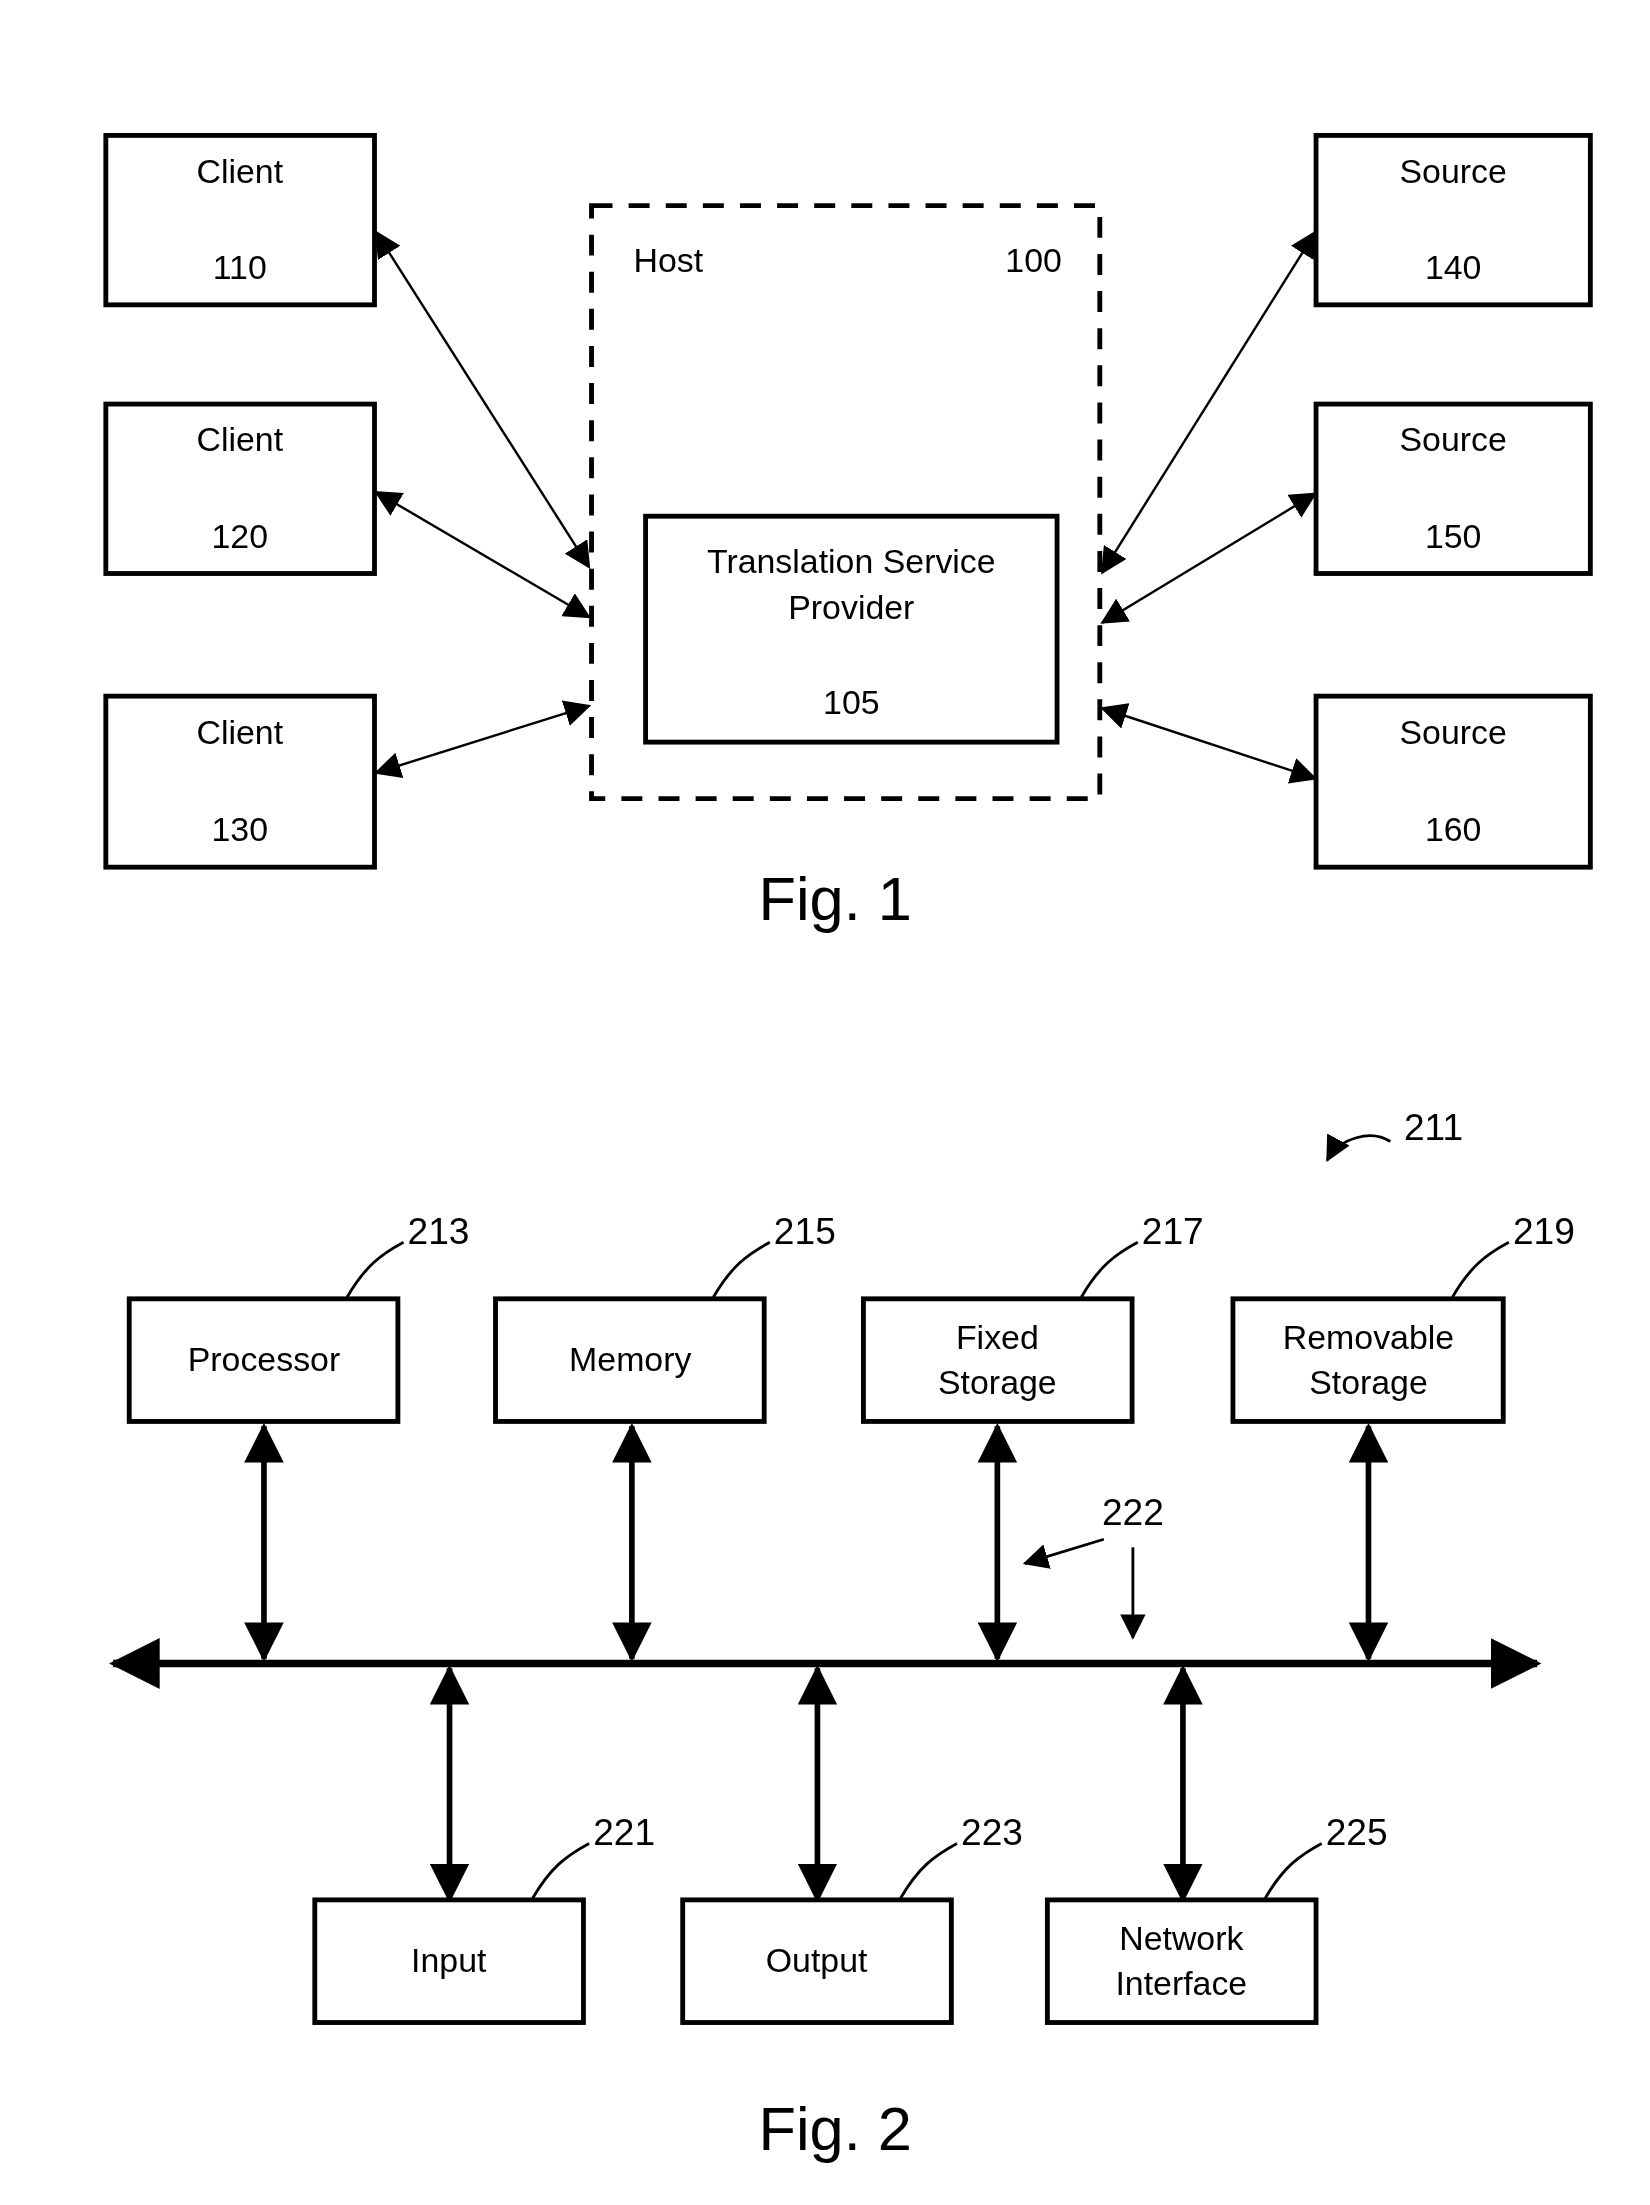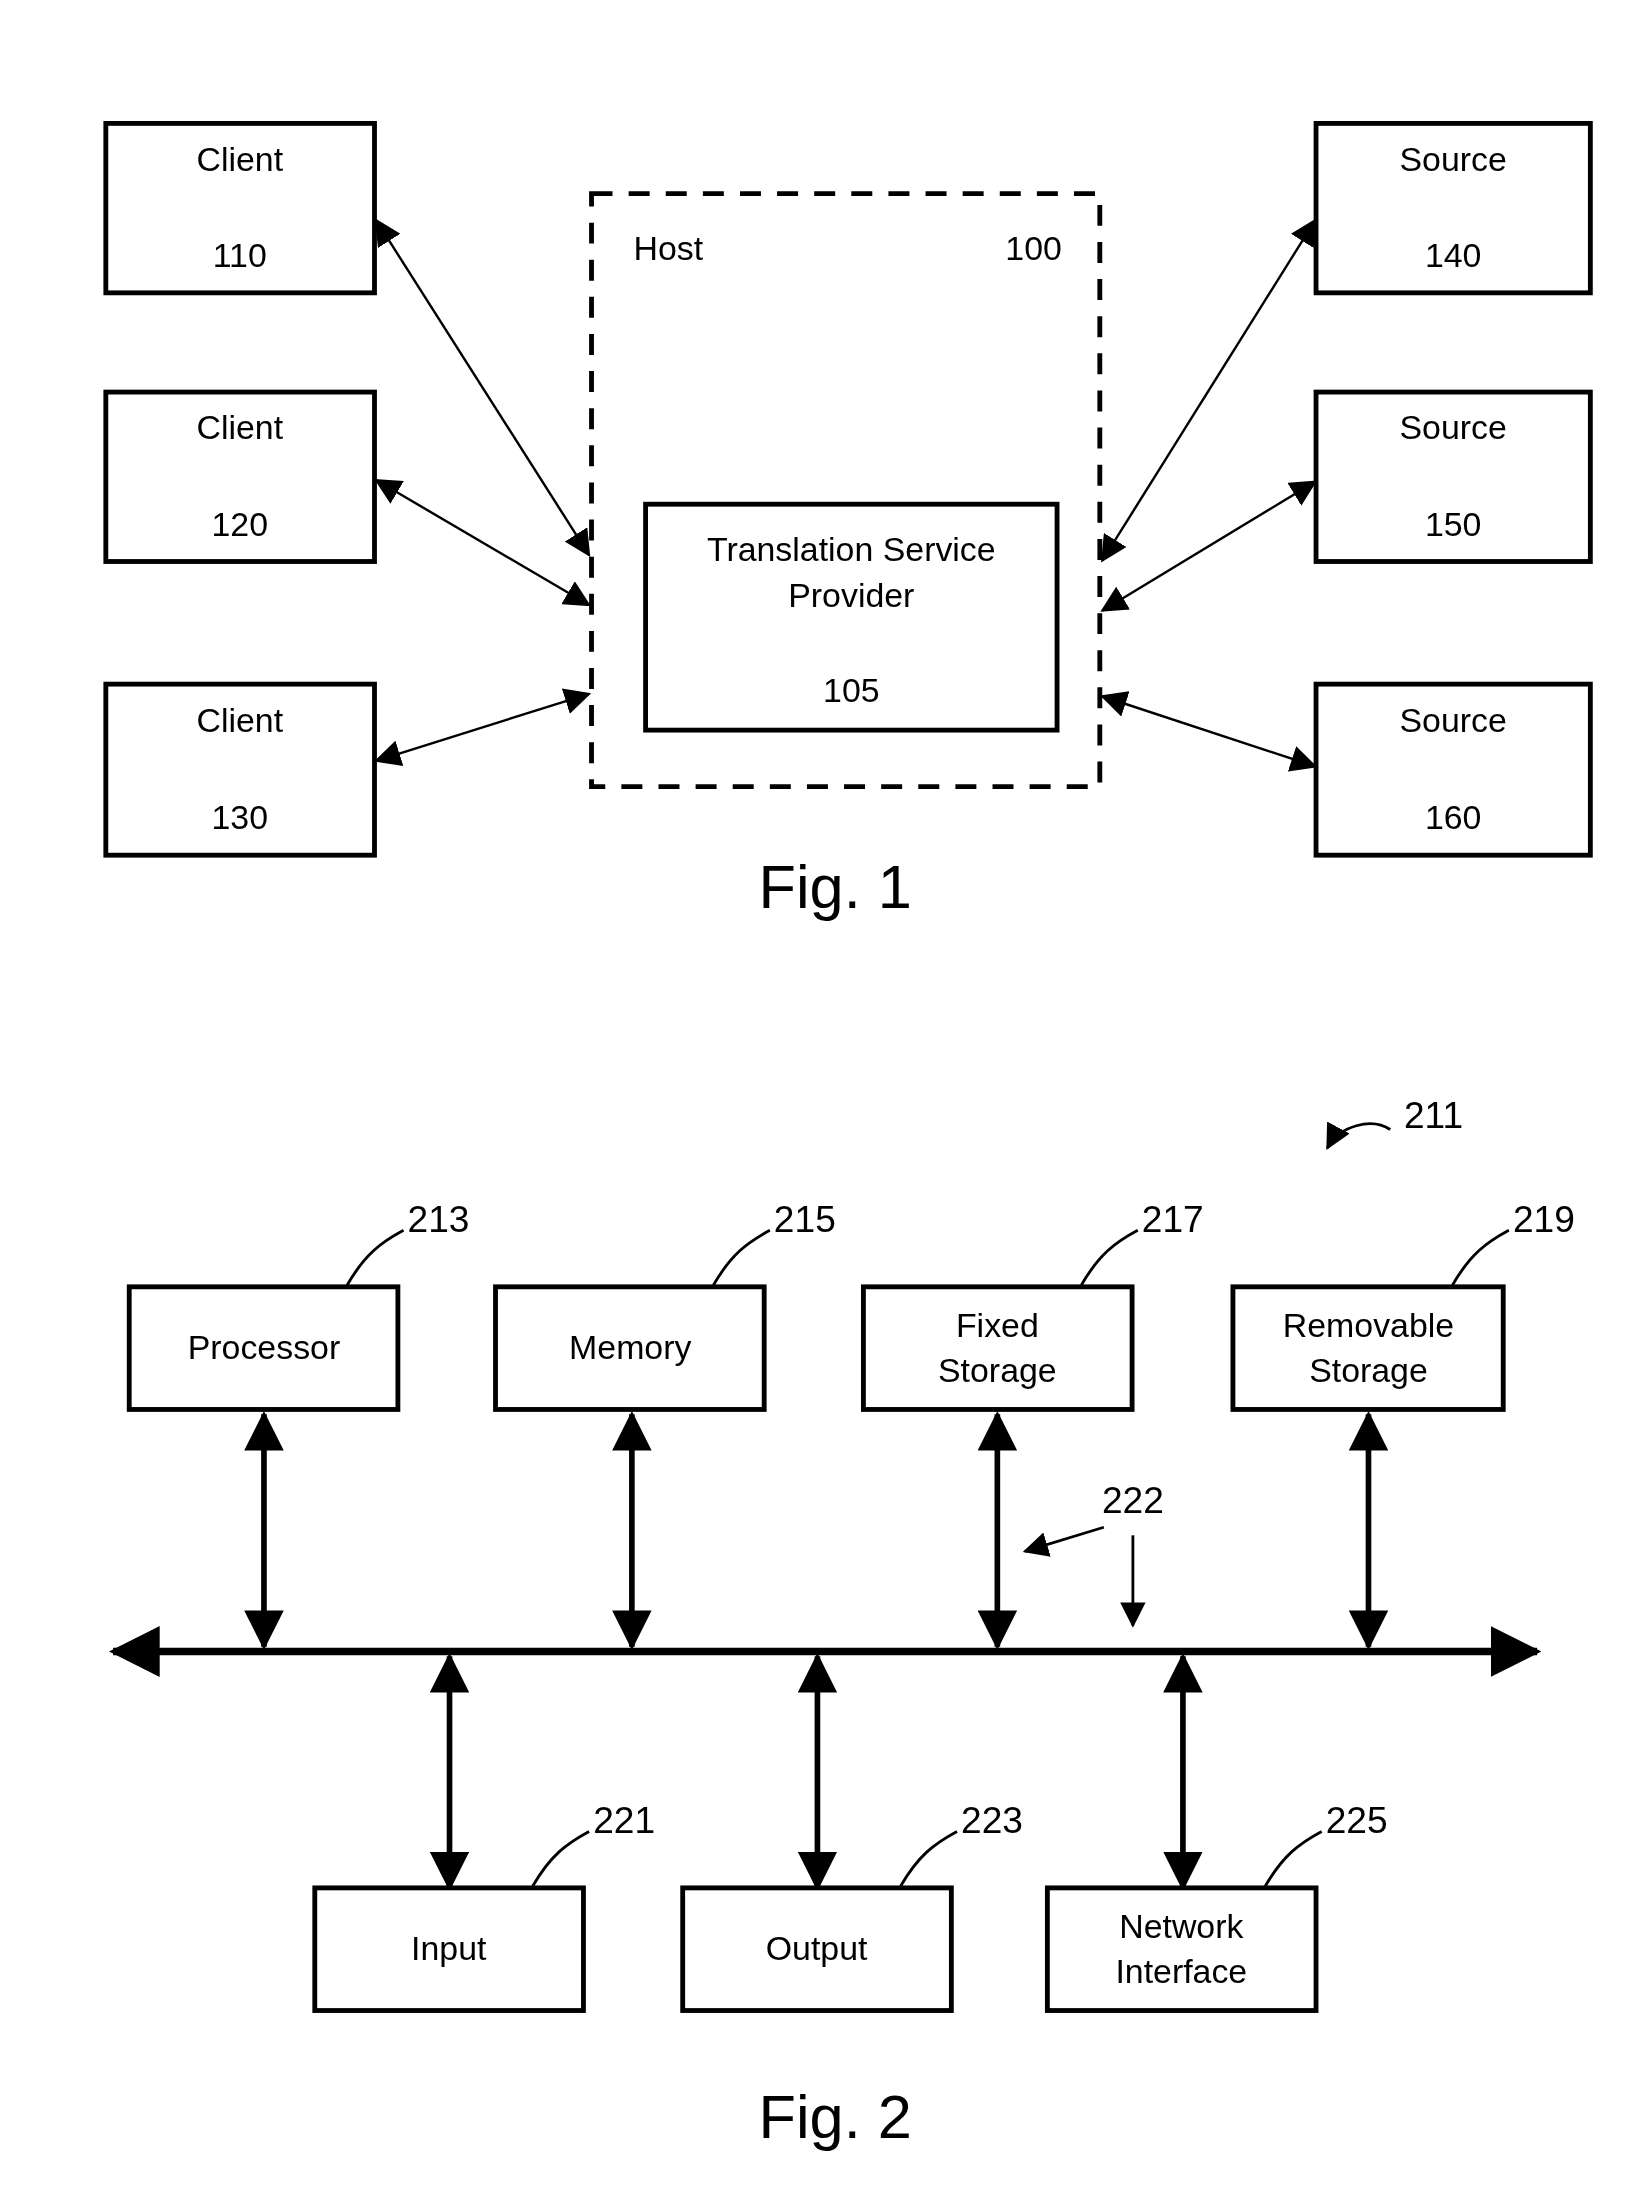--- a/index.html
+++ b/index.html
@@ -11,21 +11,21 @@
   body {
     width: 1651px;
     height: 2205px;
     position: relative;
     font-family: "Liberation Sans", sans-serif;
     color: #000000;
     overflow: hidden;
   }
   #figure-sheet {
     position: absolute;
-    left: 0; top: 4px;
+    left: 0; top: 16px;
     width: 1651px;
     height: 1707px;
   }
   svg.sheet-svg {
     position: absolute;
     left: 0; top: 0;
     width: 1651px;
     height: 2205px;
     display: block;
   }

